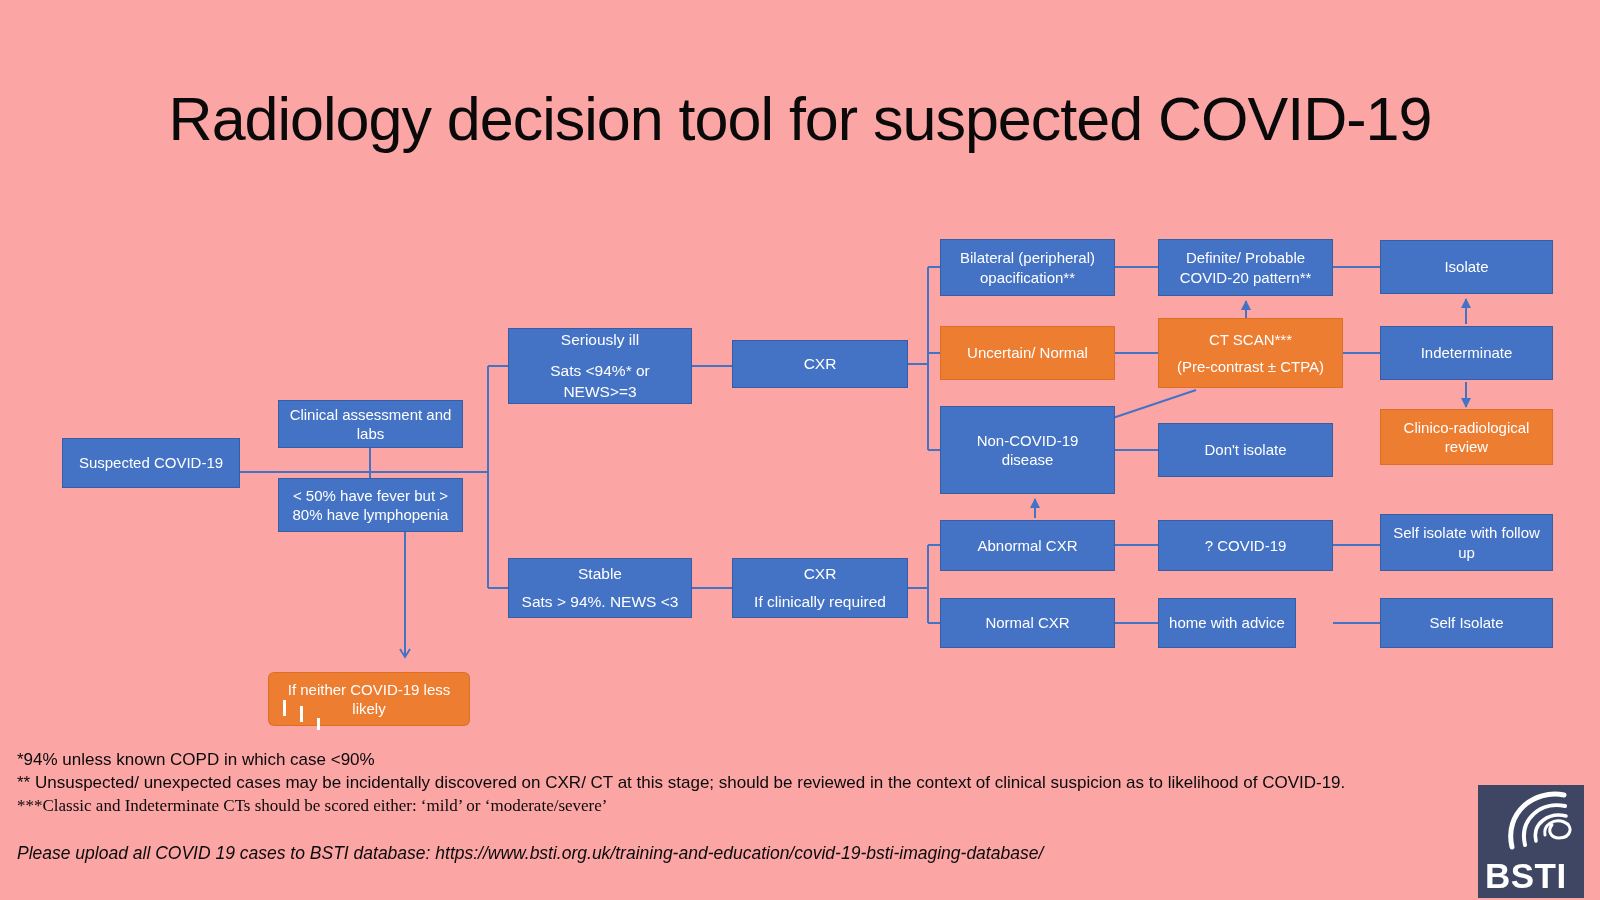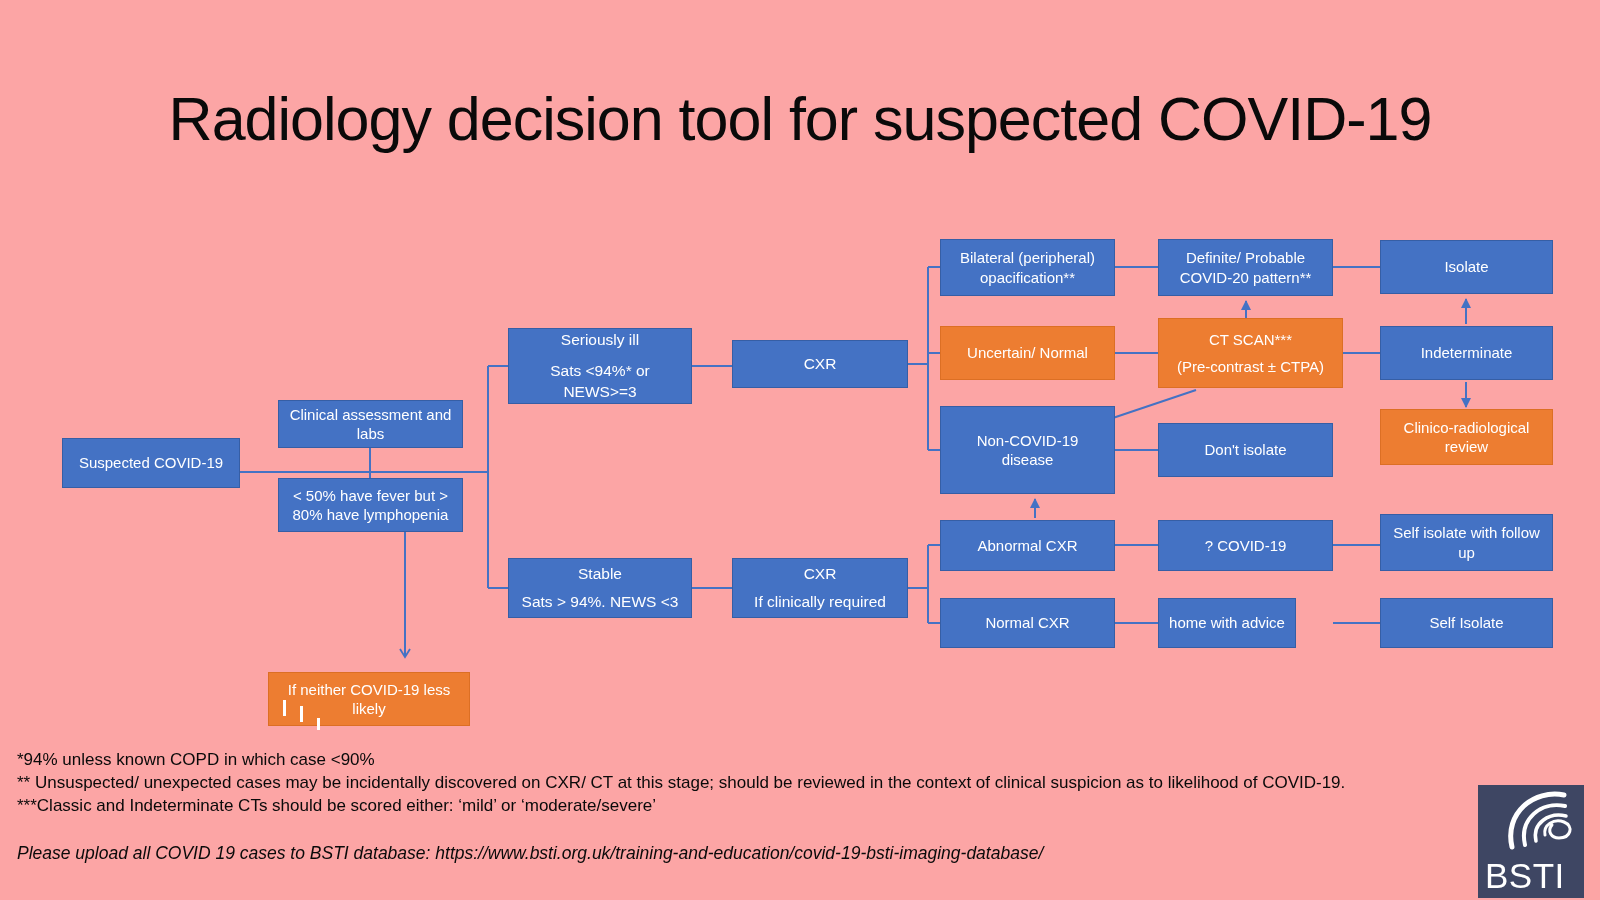--- a/index.html
+++ b/index.html
@@ -26,21 +26,21 @@
     position:absolute;left:17px;font-size:17px;color:#0a0a0a;letter-spacing:0;white-space:nowrap;
   }
   #upload-note{
     position:absolute;left:17px;top:843px;font-size:17.5px;font-style:italic;color:#0a0a0a;white-space:nowrap;
   }
   #logo{
     position:absolute;left:1478px;top:785px;width:106px;height:113px;background:var(--logo);
     overflow:hidden;
   }
   #logo .bsti-text{
-    position:absolute;left:7px;bottom:2px;color:#fff;font-size:35px;font-weight:normal;letter-spacing:.5px;
+    position:absolute;left:7px;bottom:2px;color:#fff;font-size:35px;font-weight:bold;letter-spacing:.5px;
   }
   #logo svg{position:absolute;top:0;left:0;}
   .tick{position:absolute;width:3px;background:#fff;}
 </style>
 </head>
 <body>
 
 <div id="stage">
 
   <div id="title">Radiology decision tool for suspected COVID-19</div>
@@ -131,29 +131,29 @@
   <div class="node orange" style="left:1380px;top:409px;width:173px;height:56px;">Clinico-radiological review</div>
 
   <div class="node blue" style="left:940px;top:520px;width:175px;height:51px;">Abnormal CXR</div>
   <div class="node blue" style="left:1158px;top:520px;width:175px;height:51px;">? COVID-19</div>
   <div class="node blue" style="left:1380px;top:514px;width:173px;height:57px;">Self isolate with follow up</div>
 
   <div class="node blue" style="left:940px;top:598px;width:175px;height:50px;">Normal CXR</div>
   <div class="node blue" style="left:1158px;top:598px;width:138px;height:50px;">home with advice</div>
   <div class="node blue" style="left:1380px;top:598px;width:173px;height:50px;">Self Isolate</div>
 
-  <div class="node orange" style="left:268px;top:672px;width:202px;height:54px;">If neither COVID-19 less likely</div>
+  <div class="node orange" style="left:268px;top:672px;width:202px;height:54px;border-radius:6px;">If neither COVID-19 less likely</div>
 
   <span class="tick" style="left:283px;top:700px;height:16px;"></span>
   <span class="tick" style="left:300px;top:706px;height:16px;"></span>
   <span class="tick" style="left:317px;top:718px;height:12px;"></span>
 
   <div class="footnote" style="top:750px;">*94% unless known COPD in which case &lt;90%</div>
   <div class="footnote" style="top:773px;">** Unsuspected/ unexpected cases may be incidentally discovered on CXR/ CT at this stage; should be reviewed in the context of clinical suspicion as to likelihood of COVID-19.</div>
-  <div class="footnote" style="top:796px;">***Classic and Indeterminate CTs should be scored either: ‘mild’ or ‘moderate/severe’</div>
+  <div class="footnote" style="top:796px;font-family:Liberation Serif, serif;">***Classic and Indeterminate CTs should be scored either: ‘mild’ or ‘moderate/severe’</div>
   <div id="upload-note">Please upload all COVID 19 cases to BSTI database: https://www.bsti.org.uk/training-and-education/covid-19-bsti-imaging-database/</div>
 
   <div id="logo">
     <svg width="106" height="113" viewBox="0 0 106 113">
       <g stroke="#ffffff" fill="none" stroke-linecap="round">
         <path d="M34,62 C26,28 56,4 86,10" stroke-width="5"></path>
         <path d="M47,60 C41,34 63,16 87,21" stroke-width="4"></path>
         <path d="M58,56 C54,38 71,27 88,31" stroke-width="3.5"></path>
         <path d="M67,50 C65,40 76,33 86,37 C96,41 93,53 81,53 C73,53 69,46 74,40" stroke-width="3"></path>
       </g>

